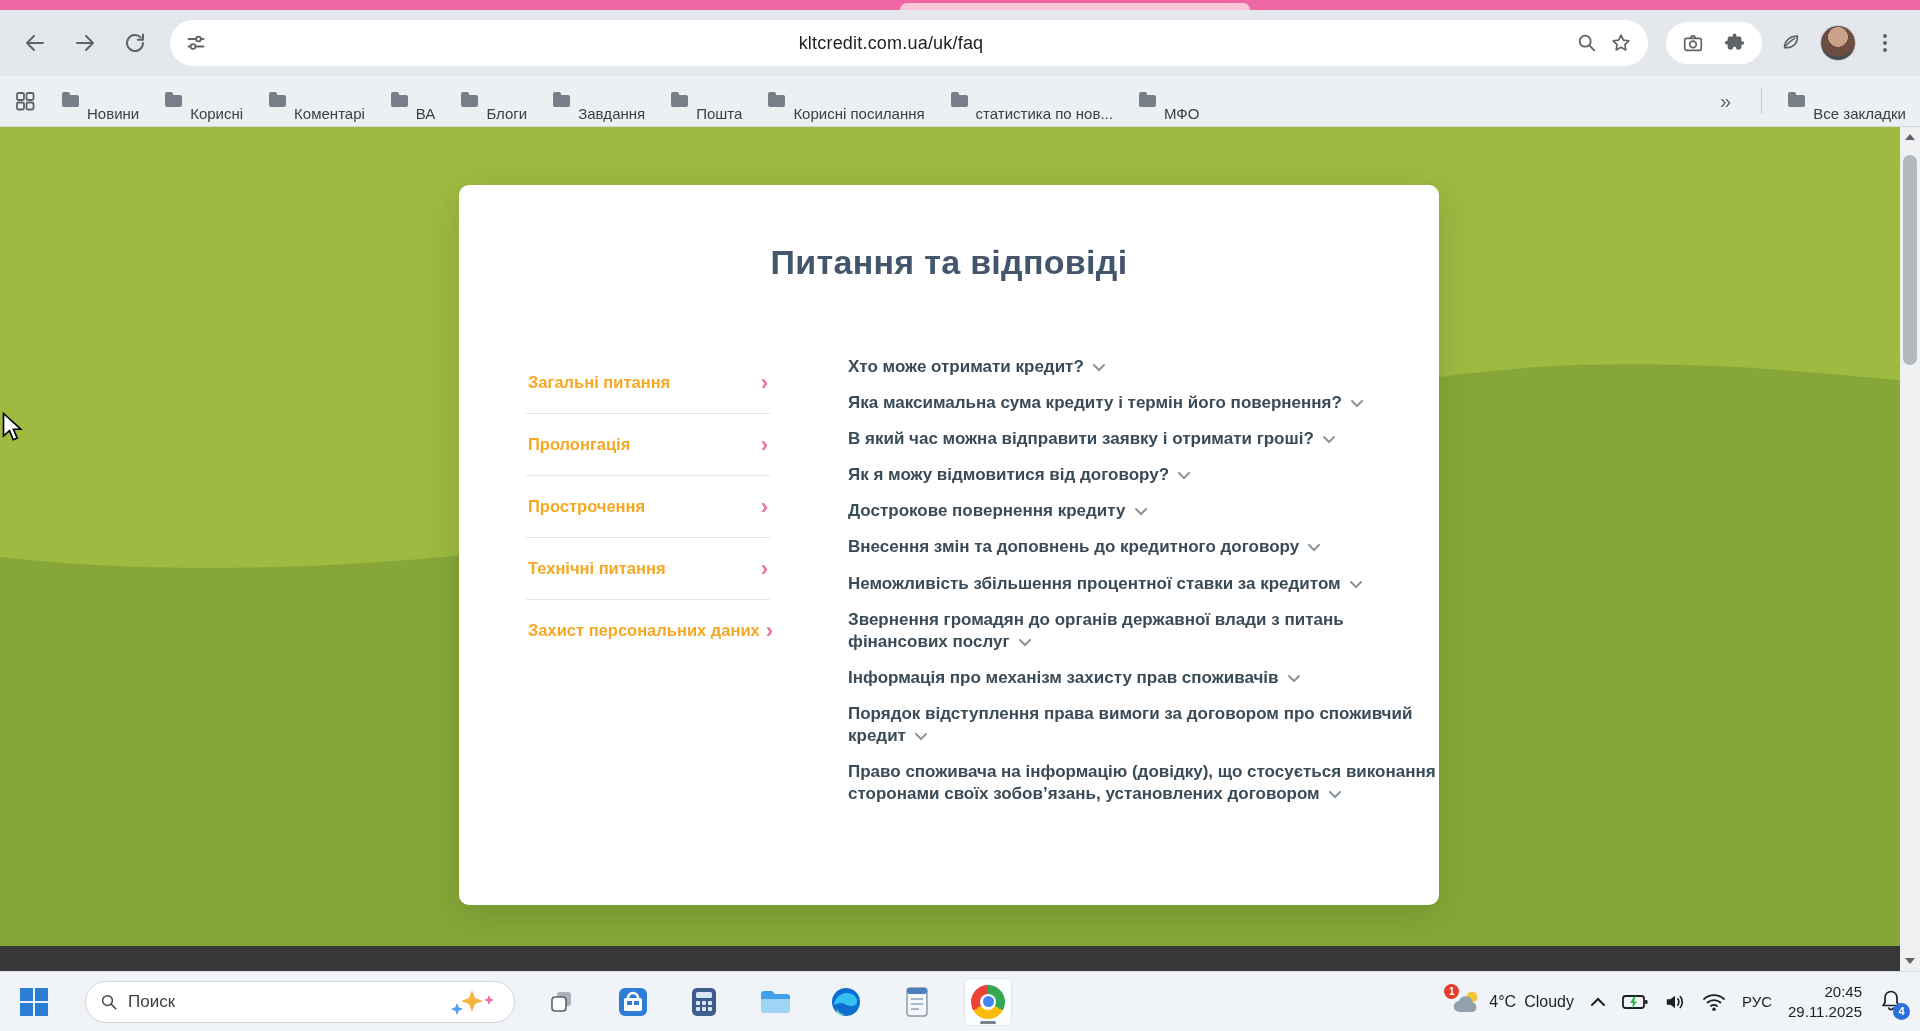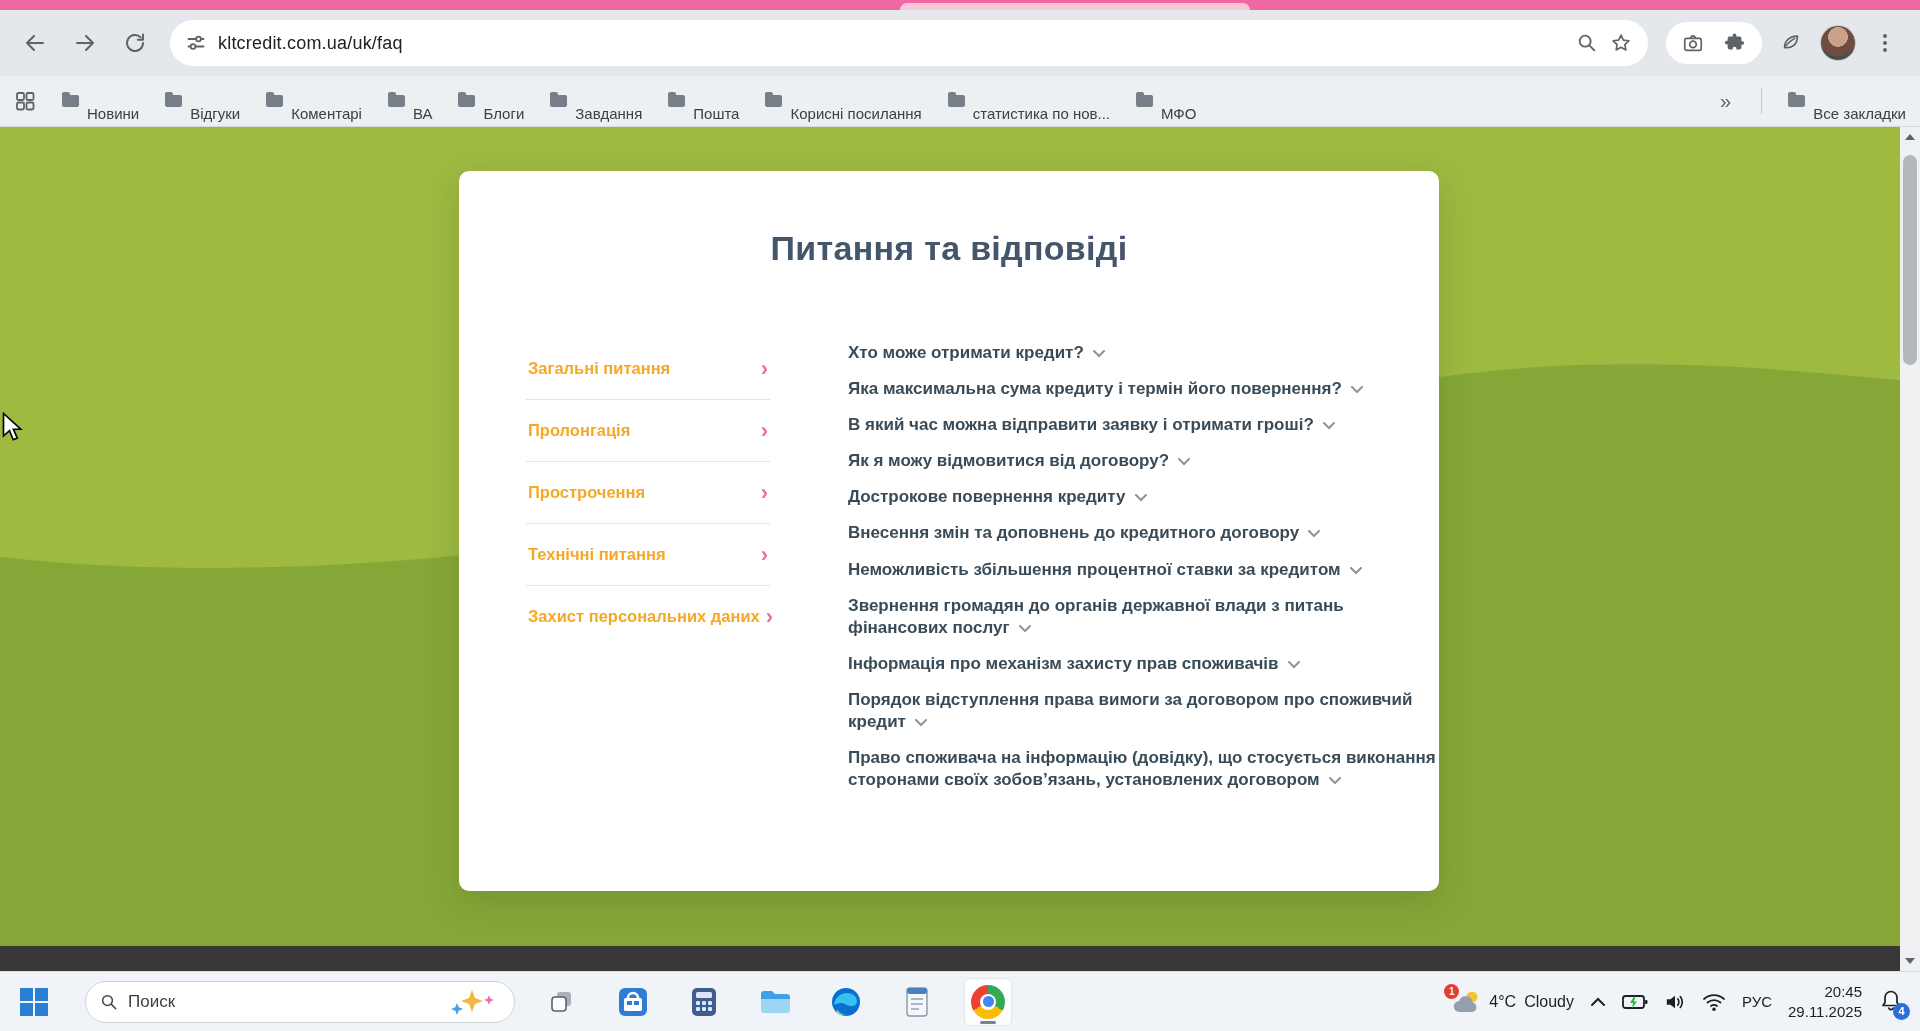--- a/index.html
+++ b/index.html
@@ -7,40 +7,40 @@
   body { font-family: "Liberation Sans", "DejaVu Sans", sans-serif; background:#fff; }
   #screen { position:relative; width:1920px; height:1031px; overflow:hidden; background:#fff; }
 
   
   .titlebar { position:relative; height:10px; background:#ef67a3; }
   .tab-sliver { position:absolute; left:900px; top:3px; width:350px; height:7px; background:#f9c6da; border-radius:8px 8px 0 0; }
 
   
   .toolbar { height:66px; background:#e4e7eb; display:flex; align-items:center; padding:0 14px; gap:8px; }
   .tb-btn { width:42px; height:42px; border-radius:50%; display:flex; align-items:center; justify-content:center; flex:0 0 auto; cursor:pointer; }
-  .addr { flex:1; height:46px; background:#fff; border-radius:23px; display:flex; align-items:center; padding:0 16px; gap:12px; margin:0 6px; }
+  .addr { flex:1; height:46px; background:#fff; border-radius:23px; display:flex; align-items:center; padding:0 16px; gap:12px; margin:0 6px;text-align:center; }
   .addr-url { flex:1; font-size:18px; color:#202124; letter-spacing:.2px; white-space:nowrap; overflow:hidden; }
   .ext-group { height:42px; background:#fff; border-radius:21px; display:flex; align-items:center; gap:4px; padding:0 8px; margin-left:4px; }
   .avatar { width:36px; height:36px; border-radius:50%; background:radial-gradient(circle at 50% 32%, #caa189 0 34%, #6d4c41 35% 68%, #41514a 69%); border:1px solid #c9ced4; }
 
   
   .bookmarks { height:51px; background:#edf0f3; display:flex; align-items:center; padding:0 14px; gap:26px; border-bottom:1px solid #d3d7db; }
   .bm-item { display:flex; align-items:center; gap:8px; cursor:pointer; white-space:nowrap; }
   .bm-label { font-size:15px; color:#3c4043;margin-top:25px; }
   .folder { width:17px; height:12px; background:#767f87; border-radius:2px; position:relative; flex:0 0 auto; }
   .folder::before { content:''; position:absolute; top:-3px; left:0; width:8px; height:4px; background:#767f87; border-radius:2px 2px 0 0; }
   .bm-spacer { flex:1; }
   .bm-overflow { font-size:20px; color:#5f6368; cursor:pointer; padding:0 4px; }
   .bm-divider { width:1px; height:26px; background:#c2c7cc; }
 
   
   .content { position:absolute; top:127px; left:0; width:1920px; height:819px; background:#9eba41; overflow:hidden; }
   .wave { position:absolute; inset:0; width:100%; height:100%; }
 
-  .card { position:absolute; left:459px; top:44px; width:980px; height:720px; background:#fff; border-radius:10px; box-shadow:0 10px 34px rgba(40,60,20,.18); }
+  .card { position:absolute; left:459px; top:58px; width:980px; height:720px; background:#fff; border-radius:10px; box-shadow:0 10px 34px rgba(40,60,20,.18); }
   .card-title { margin-top:58px; text-align:center; font-size:34px; font-weight:bold; color:#44566b; letter-spacing:.3px; }
   .columns { display:flex; margin:70px 0 0 67px; }
 
   .cat-nav { width:244px; flex:0 0 auto; }
   .cat-item { display:flex; justify-content:space-between; align-items:center; padding:21px 2px; border-bottom:1px solid #e3e6e9; cursor:pointer; }
   .cat-item:last-child { border-bottom:none; }
   .cat-label { color:#f7a823; font-size:16.5px; font-weight:bold; white-space:nowrap; }
   .cat-chevron { color:#ee6f9f; font-size:22px; font-weight:bold; line-height:14px; margin-left:6px; }
 
   .questions { margin-left:78px; width:600px; margin-top:4px; }
@@ -171,21 +171,21 @@
           </g>
         </svg>
     </div>
 
     <div class="bm-item">
         <span class="folder"></span>
         <span class="bm-label">Новини</span>
       </div>
     <div class="bm-item">
         <span class="folder"></span>
-        <span class="bm-label">Відгуки</span>
+        <span class="bm-label">Корисні</span>
       </div>
     <div class="bm-item">
         <span class="folder"></span>
         <span class="bm-label">Коментарі</span>
       </div>
     <div class="bm-item">
         <span class="folder"></span>
         <span class="bm-label">ВА</span>
       </div>
     <div class="bm-item">

